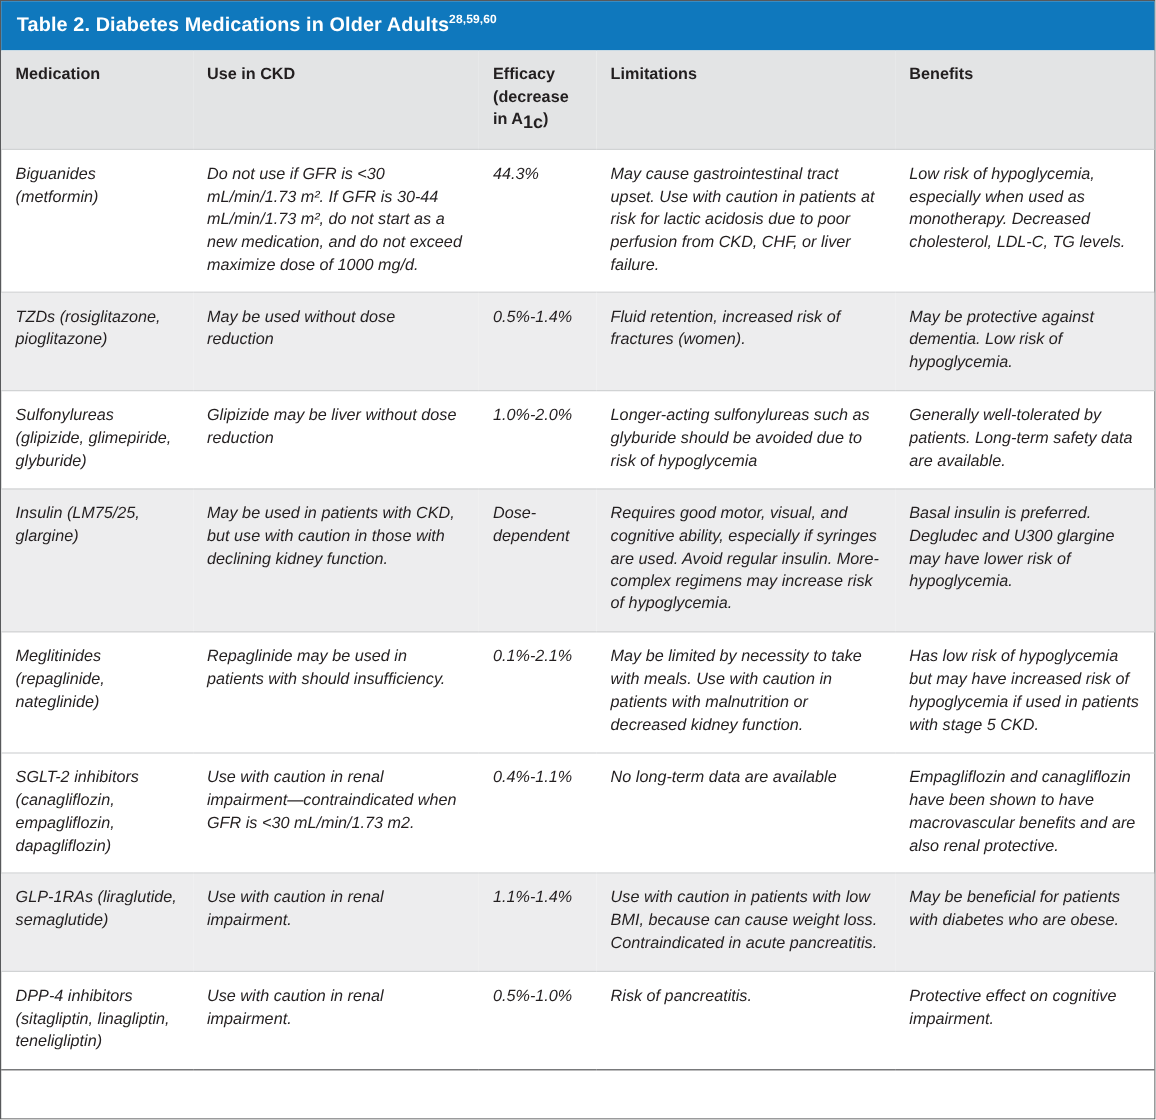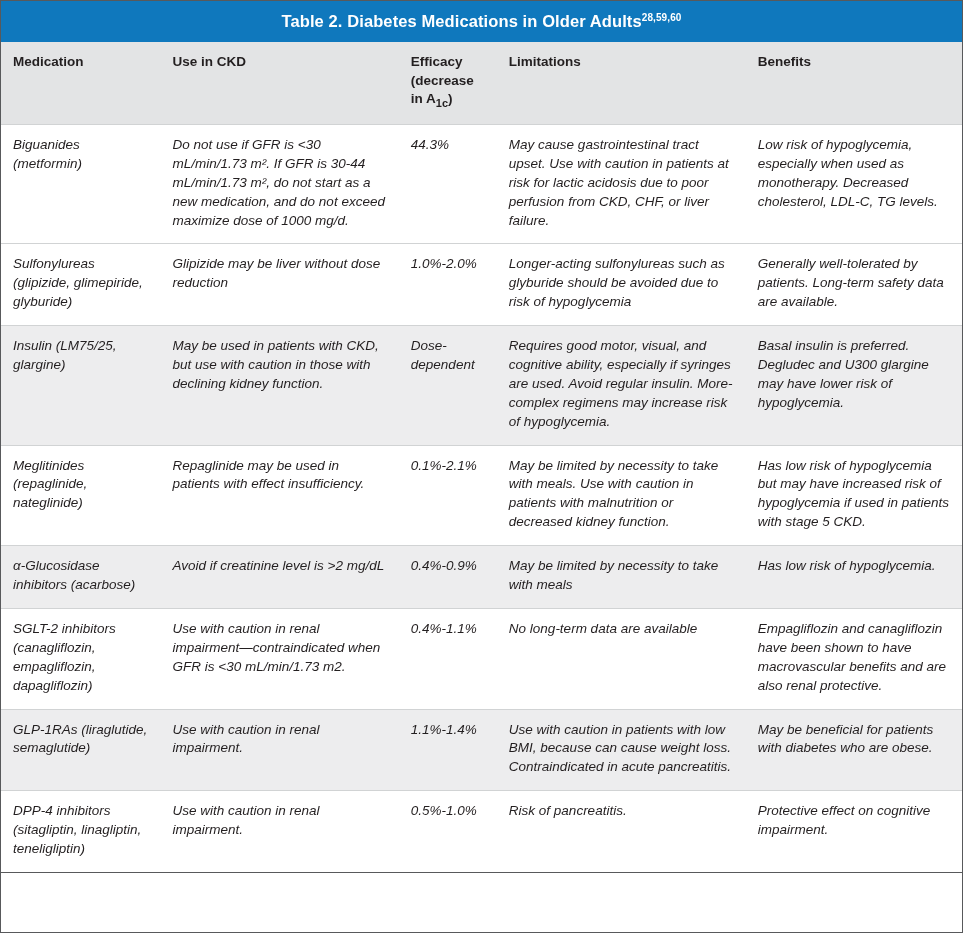--- a/index.html
+++ b/index.html
@@ -18,21 +18,20 @@
   .title-bar {
     background: var(--header-bar-bg, #0f78bd);
     color: var(--header-bar-text, #ffffff);
     padding: 11px 13px 12px 13px;
   }
   .title-bar h1 {
     font-size: 16.5px;
     font-weight: bold;
     letter-spacing: 0.1px;
     line-height: 1.1;
-    text-align: center;
   }
   .title-bar sup {
     font-size: 10px;
     vertical-align: super;
     line-height: 0;
     font-weight: bold;
   }
   table.meds {
     width: 100%;
     border-collapse: collapse;
@@ -51,21 +50,21 @@
   }
   table.meds tbody td {
     vertical-align: top;
     font-size: 13.5px;
     line-height: 1.4;
     padding: 11px 12px 13px 12px;
     border-top: 1px solid #d1d3d4;
     font-style: italic;
   }
   table.meds tbody tr.alt { background: var(--row-alt-bg, #ededee); }
-  sub { font-size: 11px; line-height: 0; }
+  sub { font-size: 15px; line-height: 0; }
 </style>
 </head>
 <body>
 
 <div class="page">
 
   <header class="title-bar">
     <h1><span>Table 2. Diabetes Medications in Older Adults</span><sup>28,59,60</sup></h1>
   </header>
 
@@ -87,47 +86,47 @@
       </tr>
     </thead>
     <tbody>
         <tr>
           <td>Biguanides (metformin)</td>
           <td>Do not use if GFR is &lt;30 mL/min/1.73 m². If GFR is 30-44 mL/min/1.73 m², do not start as a new medication, and do not exceed maximize dose of 1000 mg/d.</td>
           <td>44.3%</td>
           <td>May cause gastrointestinal tract upset. Use with caution in patients at risk for lactic acidosis due to poor perfusion from CKD, CHF, or liver failure.</td>
           <td>Low risk of hypoglycemia, especially when used as monotherapy. Decreased cholesterol, LDL-C, TG levels.</td>
         </tr>
+        <tr class="alt">
+          <td>TZDs (rosiglitazone, pioglitazone)</td>
+          <td>May be used without dose reduction</td>
+          <td>0.5%-1.4%</td>
+          <td>Fluid retention, increased risk of fractures (women).</td>
+          <td>May be protective against dementia. Low risk of hypoglycemia.</td>
+        </tr>
         <tr>
           <td>Sulfonylureas (glipizide, glimepiride, glyburide)</td>
           <td>Glipizide may be liver without dose reduction</td>
           <td>1.0%-2.0%</td>
           <td>Longer-acting sulfonylureas such as glyburide should be avoided due to risk of hypoglycemia</td>
           <td>Generally well-tolerated by patients. Long-term safety data are available.</td>
         </tr>
         <tr class="alt">
           <td>Insulin (LM75/25, glargine)</td>
           <td>May be used in patients with CKD, but use with caution in those with declining kidney function.</td>
           <td>Dose-dependent</td>
           <td>Requires good motor, visual, and cognitive ability, especially if syringes are used. Avoid regular insulin. More-complex regimens may increase risk of hypoglycemia.</td>
           <td>Basal insulin is preferred. Degludec and U300 glargine may have lower risk of hypoglycemia.</td>
         </tr>
         <tr>
           <td>Meglitinides (repaglinide, nateglinide)</td>
-          <td>Repaglinide may be used in patients with effect insufficiency.</td>
+          <td>Repaglinide may be used in patients with should insufficiency.</td>
           <td>0.1%-2.1%</td>
           <td>May be limited by necessity to take with meals. Use with caution in patients with malnutrition or decreased kidney function.</td>
           <td>Has low risk of hypoglycemia but may have increased risk of hypoglycemia if used in patients with stage 5 CKD.</td>
-        </tr>
-        <tr class="alt">
-          <td>α-Glucosidase inhibitors (acarbose)</td>
-          <td>Avoid if creatinine level is &gt;2 mg/dL</td>
-          <td>0.4%-0.9%</td>
-          <td>May be limited by necessity to take with meals</td>
-          <td>Has low risk of hypoglycemia.</td>
         </tr>
         <tr>
           <td>SGLT-2 inhibitors (canagliflozin, empagliflozin, dapagliflozin)</td>
           <td>Use with caution in renal impairment—contraindicated when GFR is &lt;30 mL/min/1.73 m2.</td>
           <td>0.4%-1.1%</td>
           <td>No long-term data are available</td>
           <td>Empagliflozin and canagliflozin have been shown to have macrovascular benefits and are also renal protective.</td>
         </tr>
         <tr class="alt">
           <td>GLP-1RAs (liraglutide, semaglutide)</td>

